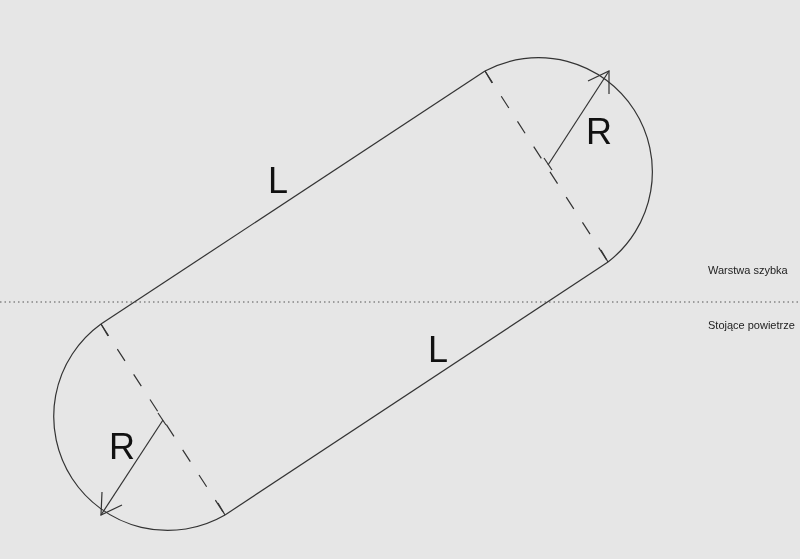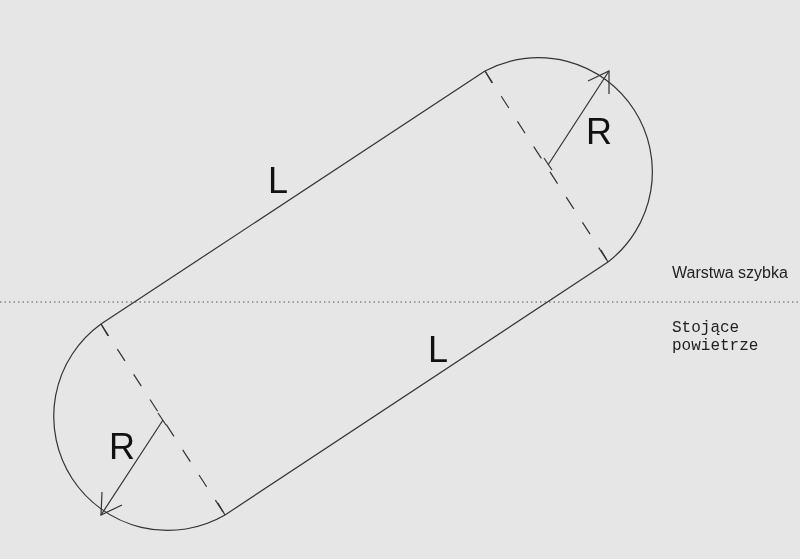--- a/index.html
+++ b/index.html
@@ -1,18 +1,18 @@
 <!DOCTYPE html>
 <html><head>
 <meta charset="utf-8">
 <style>
   html, body { margin:0; padding:0; }
   body { width:800px; height:559px; background:#e6e6e6; position:relative; overflow:hidden; font-family:"Liberation Sans", sans-serif; }
   svg { position:absolute; left:0; top:0; }
-  .lbl { position:absolute; font-size:16px; color:#222; }
+  .lbl { position:absolute; font-size:11px; color:#222;margin-left:36px; }
   .big { position:absolute; font-size:36px; color:#111; line-height:1; }
 </style>
 </head>
 <body>
 
 <svg width="800" height="559" viewBox="0 0 800 559">
 
   <line x1="0" y1="302" x2="800" y2="302" stroke="#555" stroke-width="1" stroke-dasharray="1.5,3"></line>
 
   <line x1="101" y1="324" x2="485" y2="71" stroke="#333" stroke-width="1.2"></line>
@@ -42,13 +42,13 @@
     <polyline points="122,505 101,515 102,492" fill="none" stroke="#333" stroke-width="1.2"></polyline>
   </g>
 </svg>
 
 <div class="big" style="left:268px;top:163px;">L</div>
 <div class="big" style="left:428px;top:332px;">L</div>
 <div class="big" style="left:586px;top:114px;">R</div>
 <div class="big" style="left:109px;top:429px;">R</div>
 
 <div class="lbl" style="left:672px;top:264px;">Warstwa szybka</div>
-<div class="lbl" style="left:672px;top:319px;font-family:Liberation Mono, monospace;">Stojące powietrze</div>
+<div class="lbl" style="left:672px;top:319px;">Stojące powietrze</div>
 
 </body></html>

